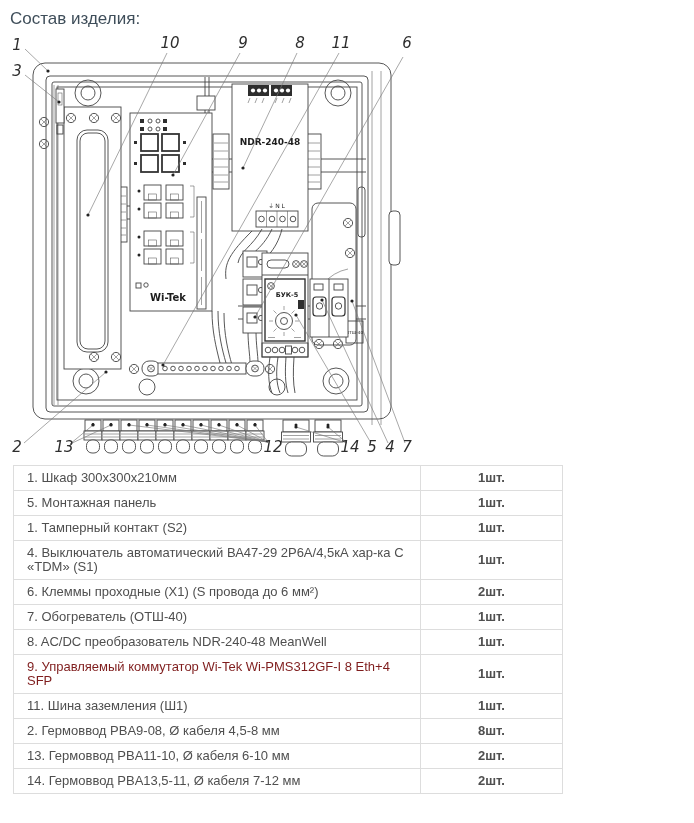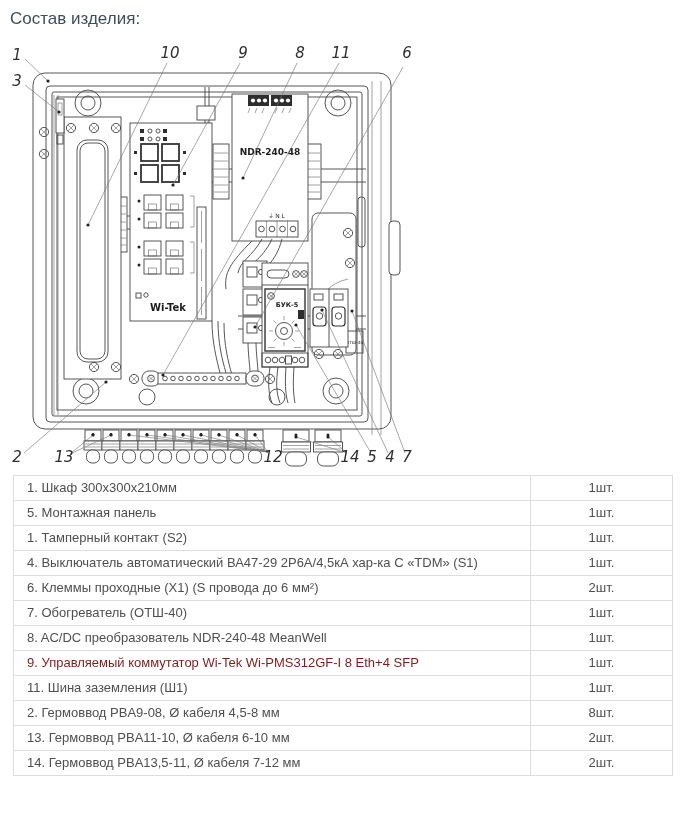--- a/index.html
+++ b/index.html
@@ -1,23 +1,23 @@
 <!DOCTYPE html>
 <html><head>
 <meta charset="utf-8">
 <style>
   html,body{margin:0;padding:0;background:#fff;}
   body{width:694px;font-family:"Liberation Sans",sans-serif;}
   .page{width:694px;}
-  .title{font-size:17px;font-weight:400;color:#3f4e5a;margin:9px 0 12px 10px;}
+  .title{font-size:17px;font-weight:400;color:#3f4e5a;margin:9px 0 2px 10px;}
   .fig{display:block;margin:0;}
-  table.parts{border-collapse:collapse;table-layout:fixed;margin:4px 0 10px 13px;width:660px;
+  table.parts{border-collapse:collapse;table-layout:fixed;margin:4px 0 10px 13px;width:550px;
     font-size:13px;color:#4f4f4f;}
   table.parts td{border:1px solid #ddd;padding:5px 13px;line-height:14px;}
-  td.qty{width:115px;text-align:center;}
+  td.qty{width:115px;text-align:center;font-weight:bold;}
   td.muted{color:#7f1d1d;}
   
   .fw{fill:#fff;stroke:#444;stroke-width:.9;}
   .fn{fill:none;stroke:#444;stroke-width:.9;}
   .thin{fill:none;stroke:#555;stroke-width:.55;}
   .dark{fill:#2e2e2e;stroke:none;}
   .lead{fill:none;stroke:#787878;stroke-width:.65;}
   .dot{fill:#222;stroke:none;}
   .num{font:italic 15px "DejaVu Sans",sans-serif;fill:#2e2e2e;}
   .lbl{font-family:"DejaVu Sans",sans-serif;fill:#1d1d1d;}

